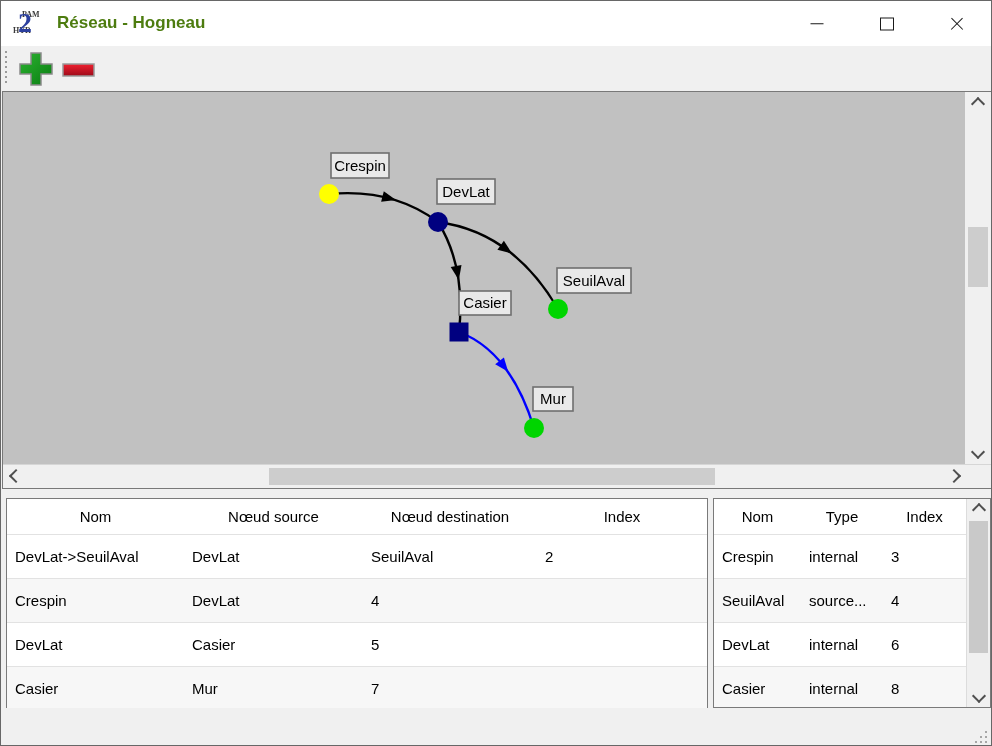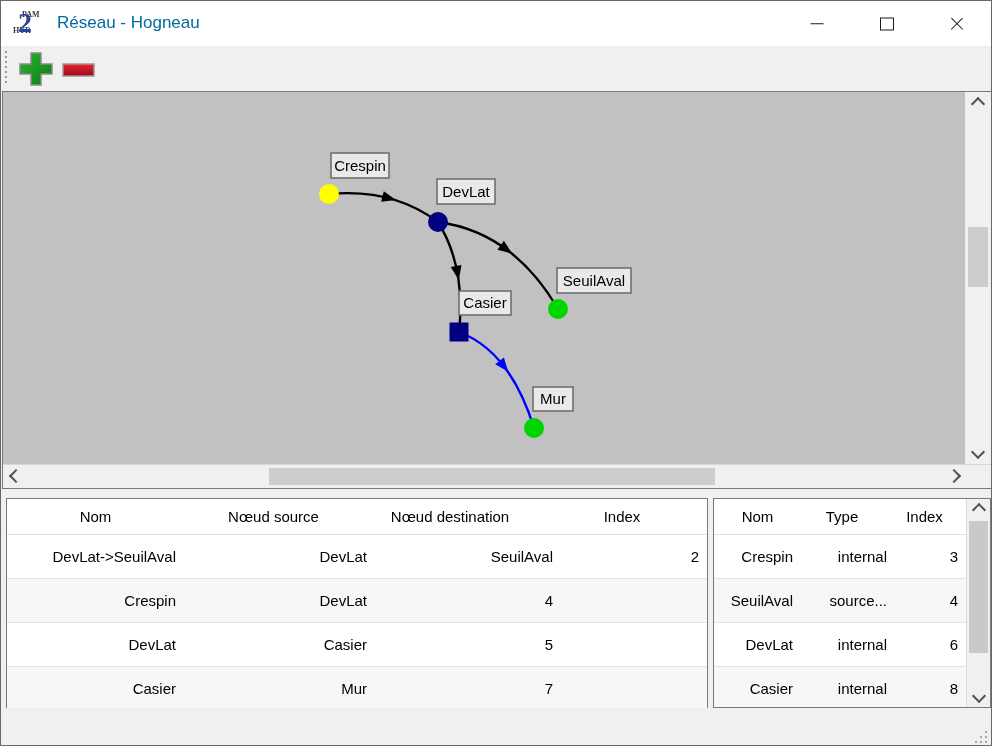--- a/index.html
+++ b/index.html
@@ -5,21 +5,21 @@
   html,body{margin:0;padding:0;background:#d8d8d8;font-family:"Liberation Sans",sans-serif;}
   .window{position:relative;width:992px;height:746px;background:#f0f0f0;border:1px solid #676767;box-sizing:border-box;overflow:hidden;}
 
   
   .titlebar{position:absolute;left:0;top:0;width:100%;height:45px;background:#ffffff;}
   .app-icon{position:absolute;left:12px;top:9px;width:26px;height:27px;}
   .app-icon .tiny{position:absolute;font-family:"Liberation Serif",serif;font-weight:bold;font-size:8px;color:#3a3a3a;letter-spacing:0px;line-height:8px;}
   .app-icon .t1{left:0;top:1px;padding-left:9px;}
   .app-icon .t2{left:0;top:17px;}
   .app-icon .two{position:absolute;left:5px;top:-3px;font-family:"Liberation Serif",serif;font-weight:bold;font-size:28px;color:#2b3f9e;}
-  .title-text{position:absolute;left:56px;top:12px;font-size:17px;color:#0369a1;}
+  .title-text{position:absolute;left:56px;top:12px;font-size:17px;color:#4d7c0f;font-weight:bold;}
   .winbtn{position:absolute;top:0;width:48px;height:45px;}
   .winbtn .cx{position:absolute;left:50%;top:50%;}
   .ico-min{width:13px;height:1.5px;background:#1a1a1a;transform:translate(-50%,-50%);}
   .ico-max{width:12px;height:11px;border:1.2px solid #1a1a1a;transform:translate(-50%,-50%);}
   .ico-close-a,.ico-close-b{position:absolute;left:50%;top:50%;width:16px;height:1.4px;background:#1a1a1a;}
   .ico-close-a{transform:translate(-50%,-50%) rotate(45deg);}
   .ico-close-b{transform:translate(-50%,-50%) rotate(-45deg);}
 
   
   .toolbar{position:absolute;left:0;top:45px;width:100%;height:45px;background:#f0f0f0;}
@@ -42,27 +42,27 @@
   .sb-arrow{position:absolute;display:flex;align-items:center;justify-content:center;}
   .vscroll .sb-arrow{width:26px;height:20px;left:0;}
   .hscroll .sb-arrow{height:24px;width:22px;top:-1px;}
   .v-thumb{position:absolute;left:3px;width:20px;top:135px;height:60px;background:#cdcdcd;}
   .h-thumb{position:absolute;top:3px;height:17px;left:266px;width:446px;background:#cdcdcd;}
 
   
   .tbl{position:absolute;top:497px;background:#ffffff;border:1px solid #7a7a7a;box-sizing:border-box;font-size:15px;color:#000;}
   .tbl-left{left:5px;width:702px;height:210px;}
   .tbl-right{left:712px;width:278px;height:210px;}
-  .tbl .tr{display:grid;align-items:center;text-align:right;}
+  .tbl .tr{display:grid;align-items:center;}
   .tbl-left .tr{grid-template-columns:177px 179px 174px 1fr;}
   .tbl-right .inner{position:absolute;left:0;top:0;right:24px;bottom:0;overflow:hidden;}
   .tbl-right .tr{grid-template-columns:87px 82px 1fr;}
   .tr.head{height:35px;}
   .tr.head .td{justify-self:center;font-size:15px;}
-  .tr.row{height:43px;border-top:1px solid #e2e2e2;gap:12px;}
+  .tr.row{height:43px;border-top:1px solid #e2e2e2;}
   .tr.row:nth-child(odd){background:#f7f7f7;}
   .td{padding:0 8px;white-space:nowrap;overflow:hidden;}
   .tbl-vscroll{position:absolute;right:0;top:0;width:24px;height:100%;background:#f0f0f0;border-left:1px solid #dcdcdc;box-sizing:border-box;}
   .tbl-vscroll .sb-arrow{width:24px;height:20px;left:0;}
   .tbl-thumb{position:absolute;left:2px;width:19px;top:22px;height:132px;background:#c9c9c9;}
 
   
   .statusbar{position:absolute;left:0;top:707px;width:100%;height:39px;background:#f0f0f0;}
   .grip{position:absolute;right:4px;bottom:4px;width:12px;height:12px;}
   .grip i{position:absolute;width:2px;height:2px;background:#a6a6a6;}

